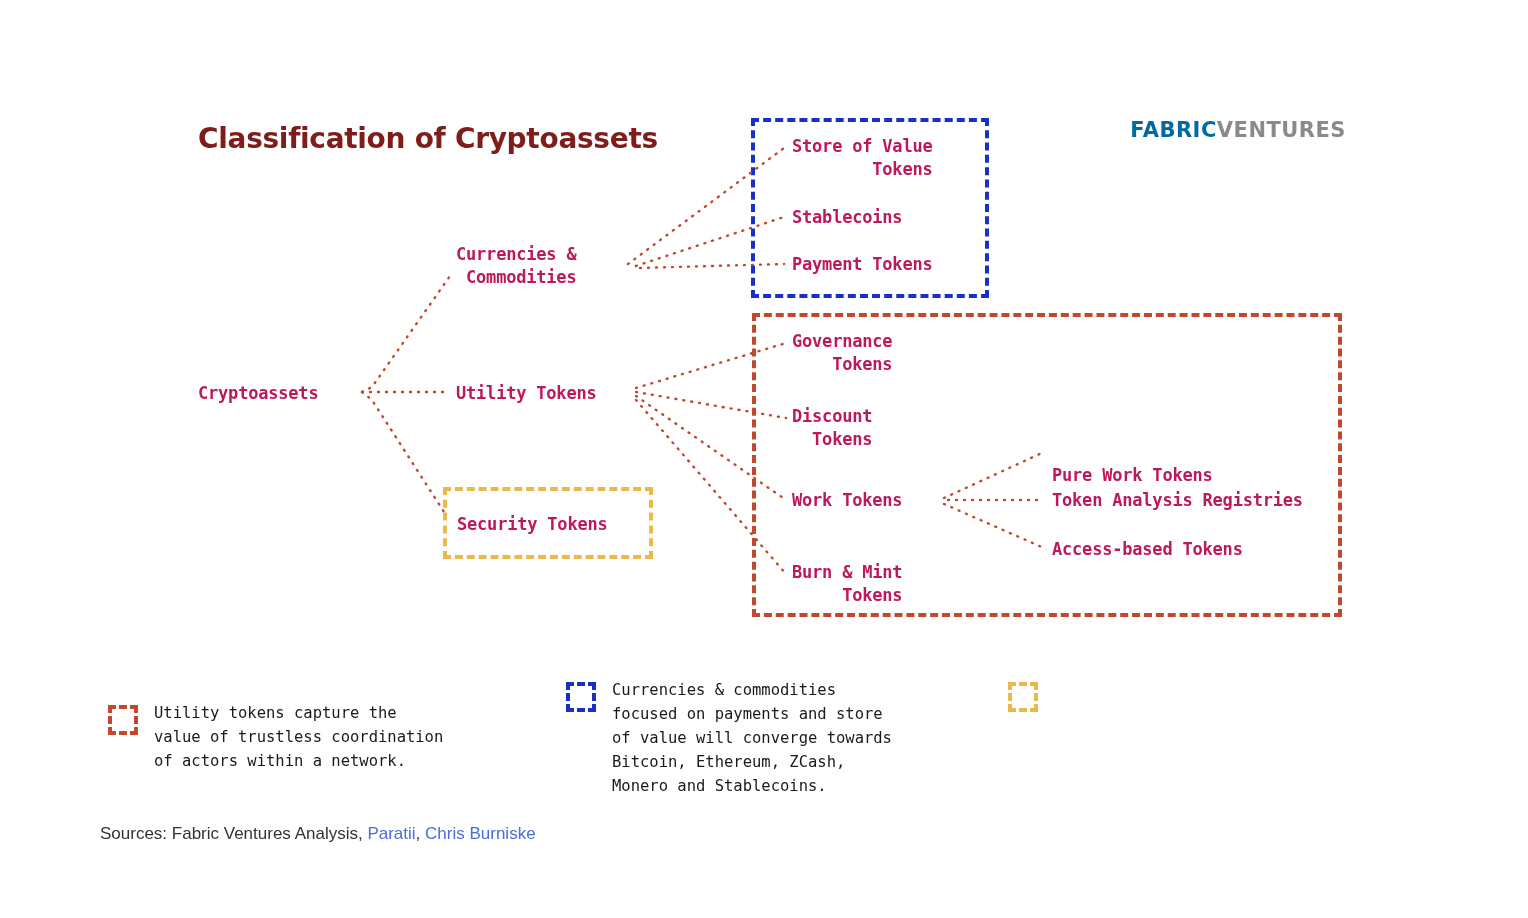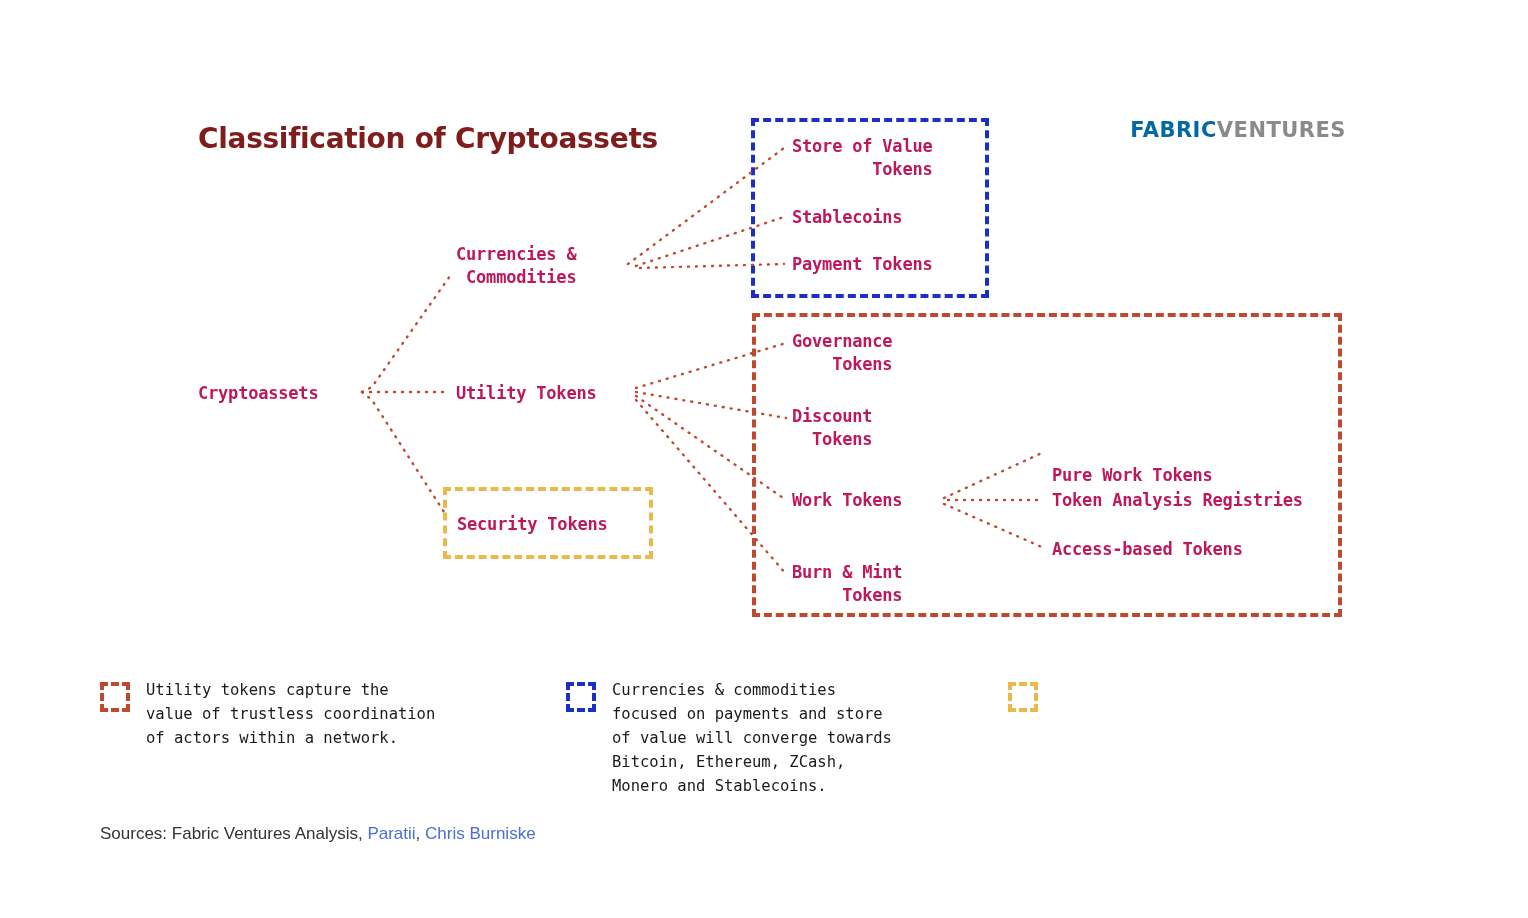--- a/index.html
+++ b/index.html
@@ -83,21 +83,21 @@
     flex: 0 0 auto;
     margin-top: 4px;
   }
   .legend .ltext {
     font-family: "DejaVu Sans Mono", monospace;
     font-size: 15.5px;
     color: #1a1a1a;
     line-height: 1.55;
     white-space: pre-line;
   }
-  #legend-utility    { left: 100px; width: 430px; }
+  #legend-utility    { left: 108px; width: 430px; margin-top: 23px; }
   #legend-currencies { left: 566px; width: 400px; }
   #legend-security   { left: 1008px; width: 420px; }
   #legend-utility .swatch    { border-color: #c0482e; }
   #legend-currencies .swatch { border-color: #1a2fc4; }
   #legend-security .swatch   { border-color: #e9b949; }
 
   #sources {
     position: absolute;
     left: 100px;
     top: 824px;

